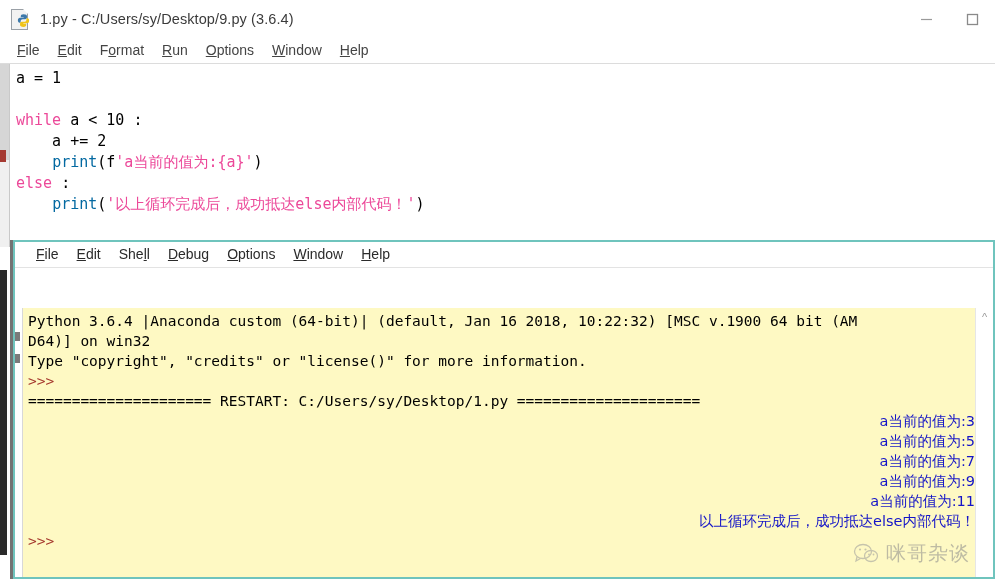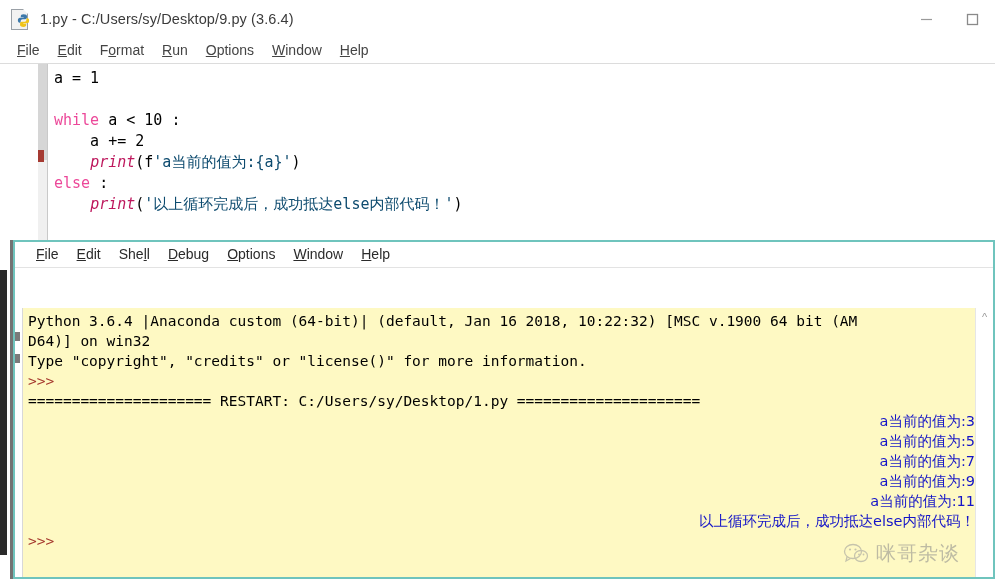--- a/index.html
+++ b/index.html
@@ -63,21 +63,20 @@
     padding:0 9px;line-height:25px;
     white-space:nowrap;
   }
   .menu-item u{text-decoration:underline;text-underline-offset:1px;}
 
   
   #editor-body{
     position:absolute;left:0;top:64px;right:0;bottom:0;
     background:#ffffff;
     display:flex;
-    padding-left:38px;
   }
   .vscroll-left{
     width:9px;flex:0 0 auto;position:relative;
     background:#f0f0f0;border-right:1px solid #c9c9c9;
   }
   .vscroll-left .thumb{
     position:absolute;left:0;right:0;top:0;height:96px;background:#d6d6d6;
   }
   .vscroll-left .mark{
     position:absolute;left:0;width:6px;height:12px;top:86px;background:#a53a32;
@@ -86,22 +85,22 @@
     flex:1 1 auto;
     font-family:"DejaVu Sans Mono","Liberation Mono",monospace;
     font-size:15px;
     line-height:21px;
     color:#000000;
     padding:4px 0 0 6px;
     white-space:pre;
     overflow:hidden;
   }
   .code .kw{color:#ec4899;}
-  .code .fn{color:#be185d;font-style:italic;}
-  .code .str{color:#0c4a6e;}
+  .code .fn{color:#0369a1;}
+  .code .str{color:#ec4899;}
 
   
   #shell-window{
     position:absolute;left:13px;top:240px;width:982px;height:339px;
     background:#ffffff;
     border:2px solid #6fc4bd;
     box-sizing:border-box;
     box-shadow:-3px 0 0 0 rgba(0,0,0,0.55);
   }
   #shell-window .titlebar{height:40px;}
@@ -138,21 +137,21 @@
   }
   .vscroll-right .uparrow{
     position:absolute;top:4px;left:0;right:0;text-align:center;
     font-size:11px;color:#9a9a9a;line-height:11px;
   }
   #shell-window .win-btns{right:0;top:0;height:40px;}
   #shell-window .win-btn{height:40px;color:#1b1b1b;}
 
   
   #watermark{
-    position:absolute;right:35px;bottom:12px;
+    position:absolute;right:25px;bottom:12px;
     display:flex;align-items:center;gap:7px;
     opacity:.55;
   }
   #watermark .wm-text{
     font-family:"DejaVu Sans","Liberation Sans",sans-serif;
     font-size:20px;color:#8a8a8a;letter-spacing:1px;
   }
   
   #dark-edge{
     position:absolute;left:0;top:270px;width:7px;height:285px;background:#2b2b2b;

